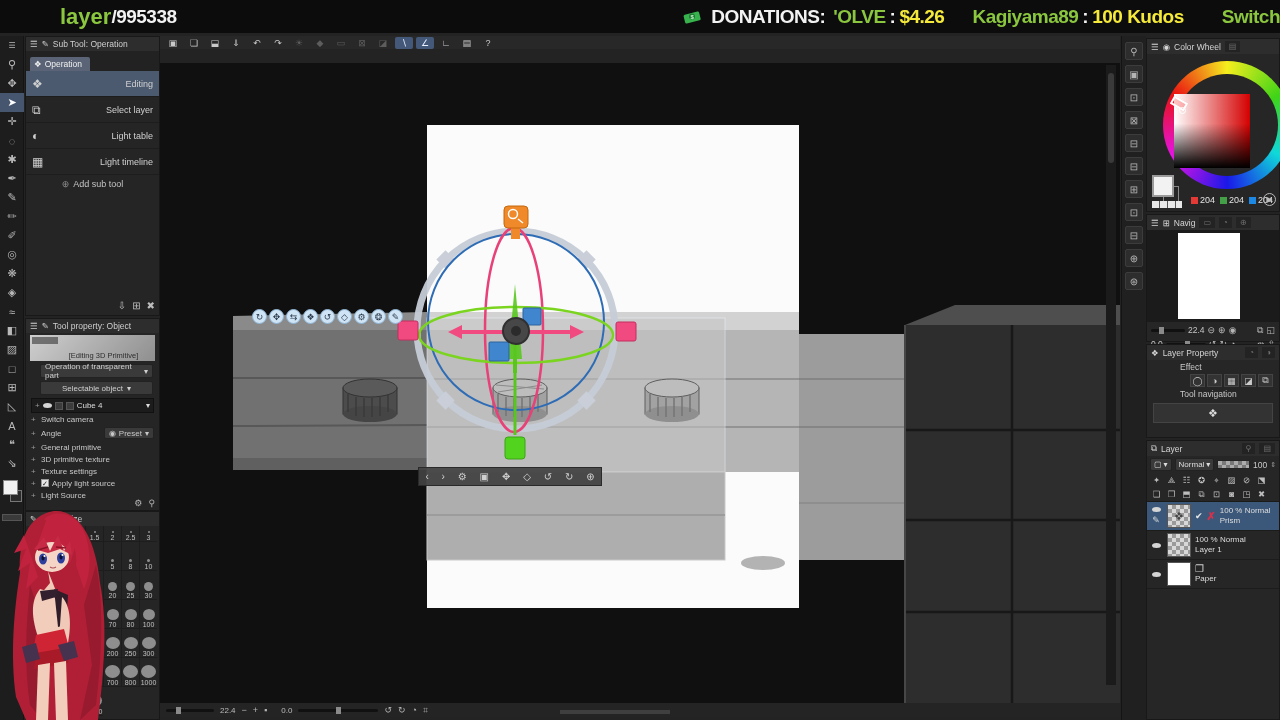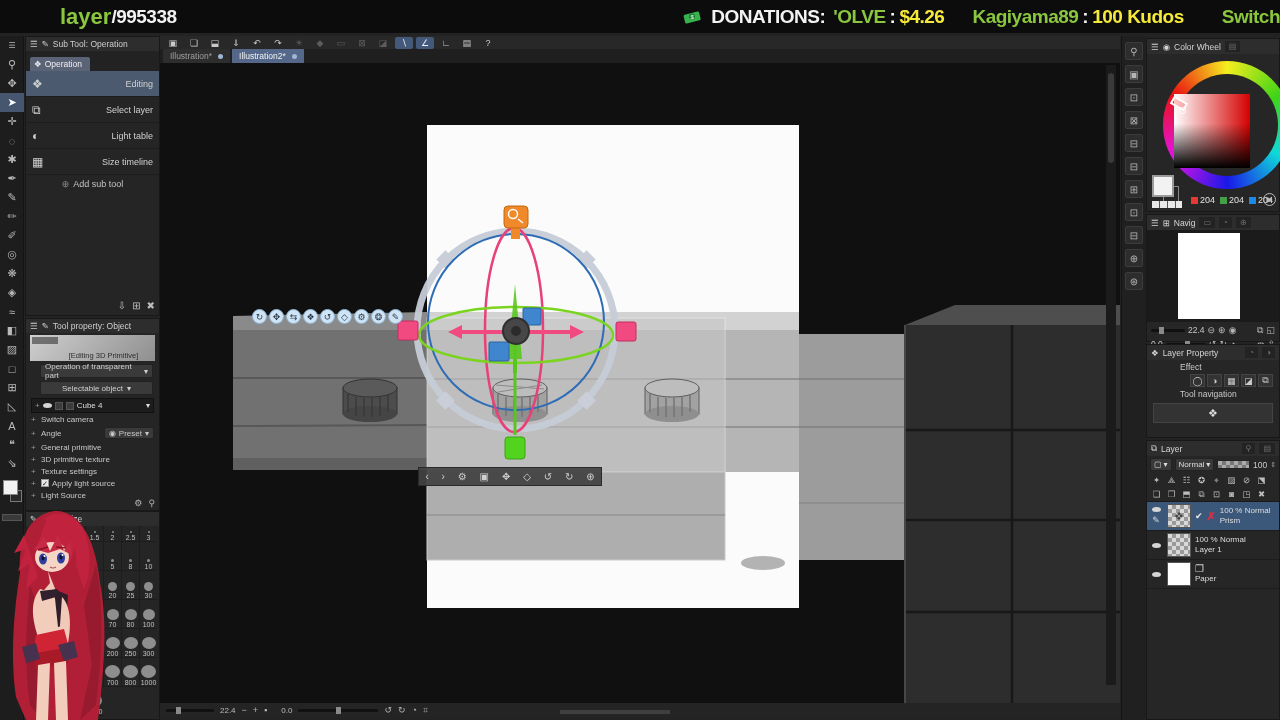--- a/index.html
+++ b/index.html
@@ -229,21 +229,21 @@
     <div class="strow">
         <span class="ic">⧉</span>
         <span class="lbl">Select layer</span>
       </div>
     <div class="strow">
         <span class="ic">◐</span>
         <span class="lbl">Light table</span>
       </div>
     <div class="strow">
         <span class="ic">▦</span>
-        <span class="lbl">Size timeline</span>
+        <span class="lbl">Light timeline</span>
       </div>
     <div class="addrow">
         <i style="color:#8a8a8a;">⊕</i>
         <span>Add sub tool</span>
       </div>
     <div class="abs" style="right:4px;bottom:4px;display:flex;gap:6px;font-size:10px;color:#bdbdbd;">
       <i>⇩</i>
         <i>⊞</i>
         <i>✖</i>
     </div>
@@ -468,30 +468,20 @@
         <i>∟</i>
       </span>
       <span class="cmd-ic">
         <i>▤</i>
       </span>
       <span class="cmd-ic">
         <i>?</i>
       </span>
   </div>
 
-  <div id="tabbar" class="abs">
-    <div class="ctab">
-        <span>Illustration*</span>
-        <span class="dot"></span>
-      </div>
-    <div class="ctab active">
-        <span>Illustration2*</span>
-        <span class="dot"></span>
-      </div>
-  </div>
 
   <div id="viewport" class="abs">
     <div id="page" class="abs"></div>
 
     <svg class="abs" width="960" height="640" viewBox="0 0 960 640">
 
       <polygon points="73,253 267,249 267,267 73,267" fill="#8a8a8a"></polygon>
       <rect x="73" y="267" width="194" height="140" fill="#717171"></rect>
       <line x1="73" y1="315" x2="267" y2="315" stroke="#585858" stroke-width="2"></line>
       <line x1="73" y1="363" x2="267" y2="362" stroke="#585858" stroke-width="2"></line>

